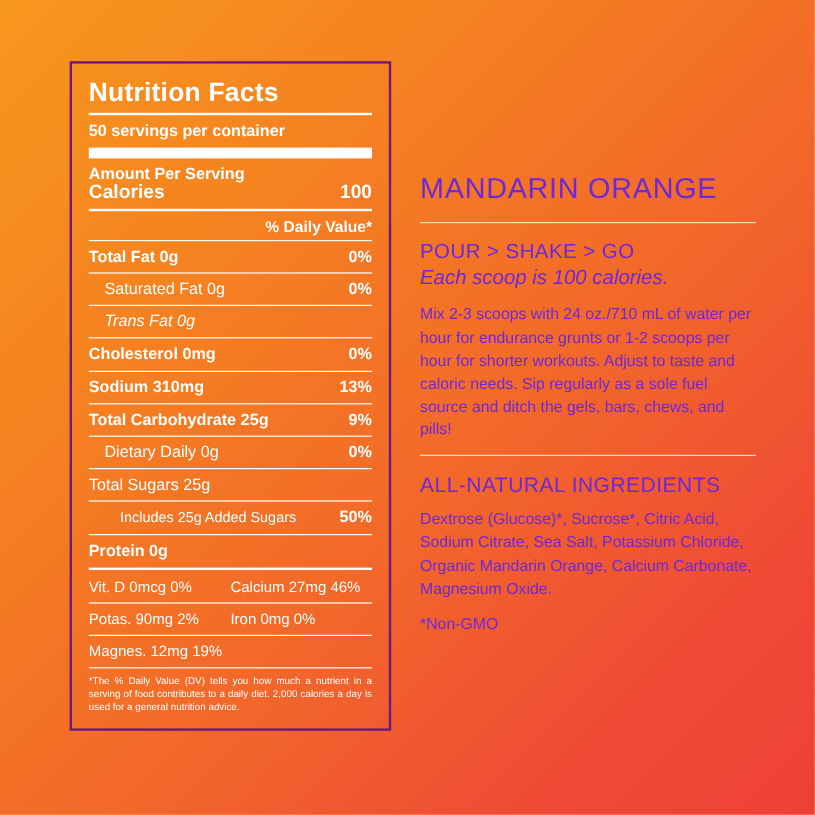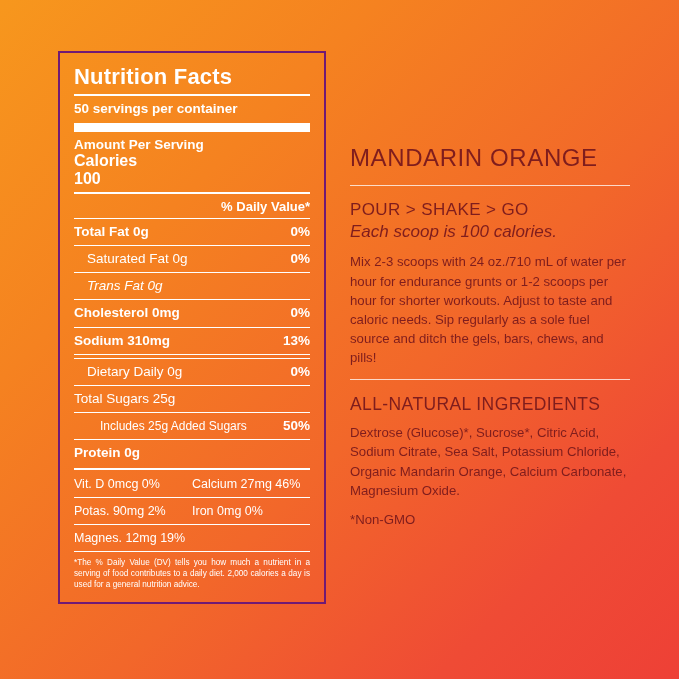--- a/index.html
+++ b/index.html
@@ -68,21 +68,20 @@
     text-align: right;
     font-size: 13px;
     font-weight: bold;
     padding: 1px 0;
   }
   .amount-per { font-size: 13.5px; font-weight: bold; }
   .cal-row {
     display: flex;
     justify-content: space-between;
     align-items: baseline;
-    flex-direction: column;
   }
   .cal-label { font-size: 16px; font-weight: bold; }
   .cal-value { font-size: 16px; font-weight: bold; }
 
   .micro-row {
     display: flex;
     font-size: 12.5px;
     line-height: 1.45;
     padding: 1px 0;
   }
@@ -95,21 +94,21 @@
     text-align: justify;
     margin-top: 5px;
   }
 
   
   .right {
     position: absolute;
     left: 350px;
     top: 145px;
     width: 280px;
-    color: #7f1d1d;
+    color: #6d28d9;
   }
   .flavor {
     font-size: 24px;
     letter-spacing: 0.6px;
     line-height: 1.1;
     margin: 0 0 14px 0;
     font-weight: normal;
   }
   .divider {
     height: 1px;
@@ -196,20 +195,24 @@
       <span class="val b">0%</span>
     </div>
     <div class="rule-thin"></div>
 
     <div class="nf-line">
       <span class="lbl b">Sodium 310mg</span>
       <span class="val b">13%</span>
     </div>
     <div class="rule-thin"></div>
 
+    <div class="nf-line">
+      <span class="lbl b">Total Carbohydrate 25g</span>
+      <span class="val b">9%</span>
+    </div>
     <div class="rule-thin"></div>
 
     <div class="nf-line ind1">
       <span class="lbl">Dietary Daily 0g</span>
       <span class="val b">0%</span>
     </div>
     <div class="rule-thin"></div>
 
     <div class="nf-line">
       <span class="lbl">Total Sugars 25g</span>

